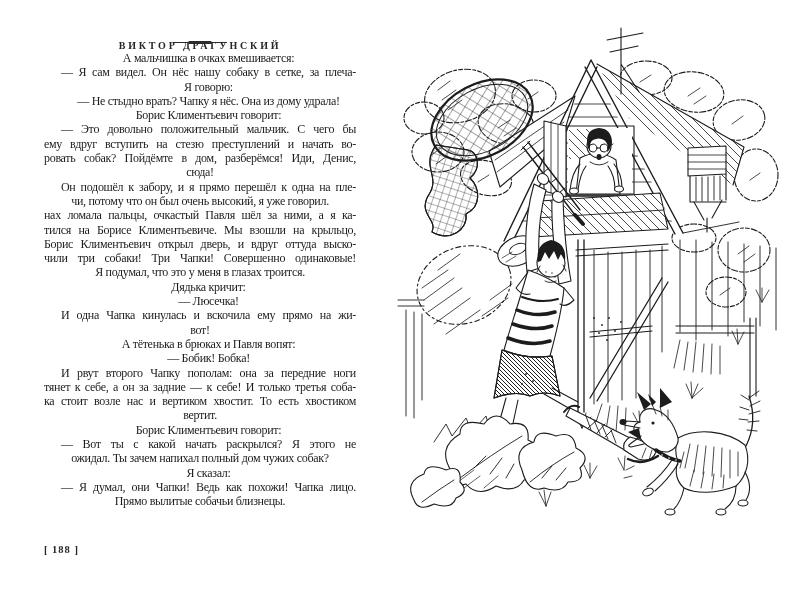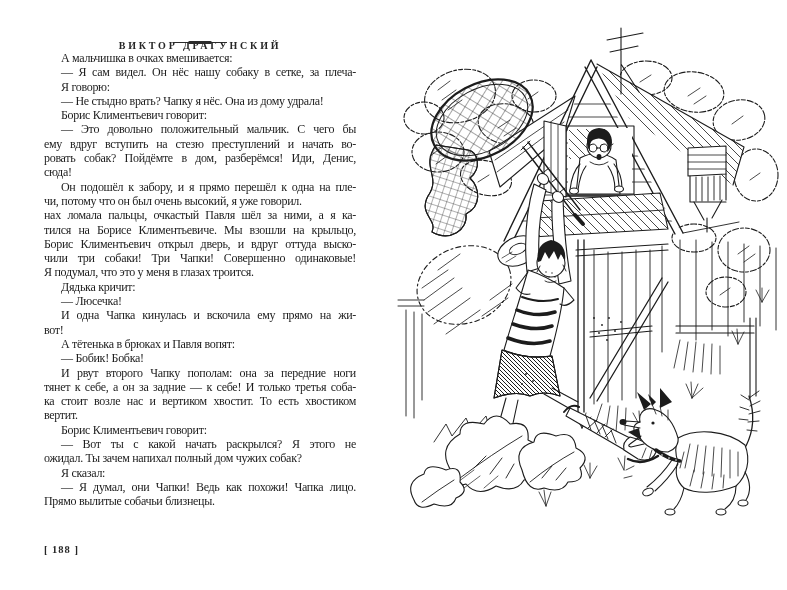--- a/index.html
+++ b/index.html
@@ -23,21 +23,21 @@
     width:54px;height:1px;background:#2b2b2b;margin:0 auto;position:relative;
   }
   .header-rule .bar::after{
     content:"";position:absolute;left:15px;top:-1px;width:24px;height:3px;
     background:#2b2b2b;border-radius:2px;
   }
   .text-column{
     position:absolute;left:44px;top:51px;width:312px;
     font-size:12px;line-height:14.3px;letter-spacing:-0.3px;
   }
-  .line{height:14.3px;overflow:hidden;text-align:left;}
+  .line{height:14.3px;overflow:hidden;text-align:center;}
   .line.just{text-align:justify;text-align-last:justify;}
   .line.ind{text-indent:17px;}
   .page-number{
     position:absolute;left:44px;top:544px;width:312px;
     font-size:10.5px;font-weight:bold;letter-spacing:1px;
     color:#262626;
   }
   
   .illustration{position:absolute;left:394px;top:0;width:393px;height:590px;}
 </style>

